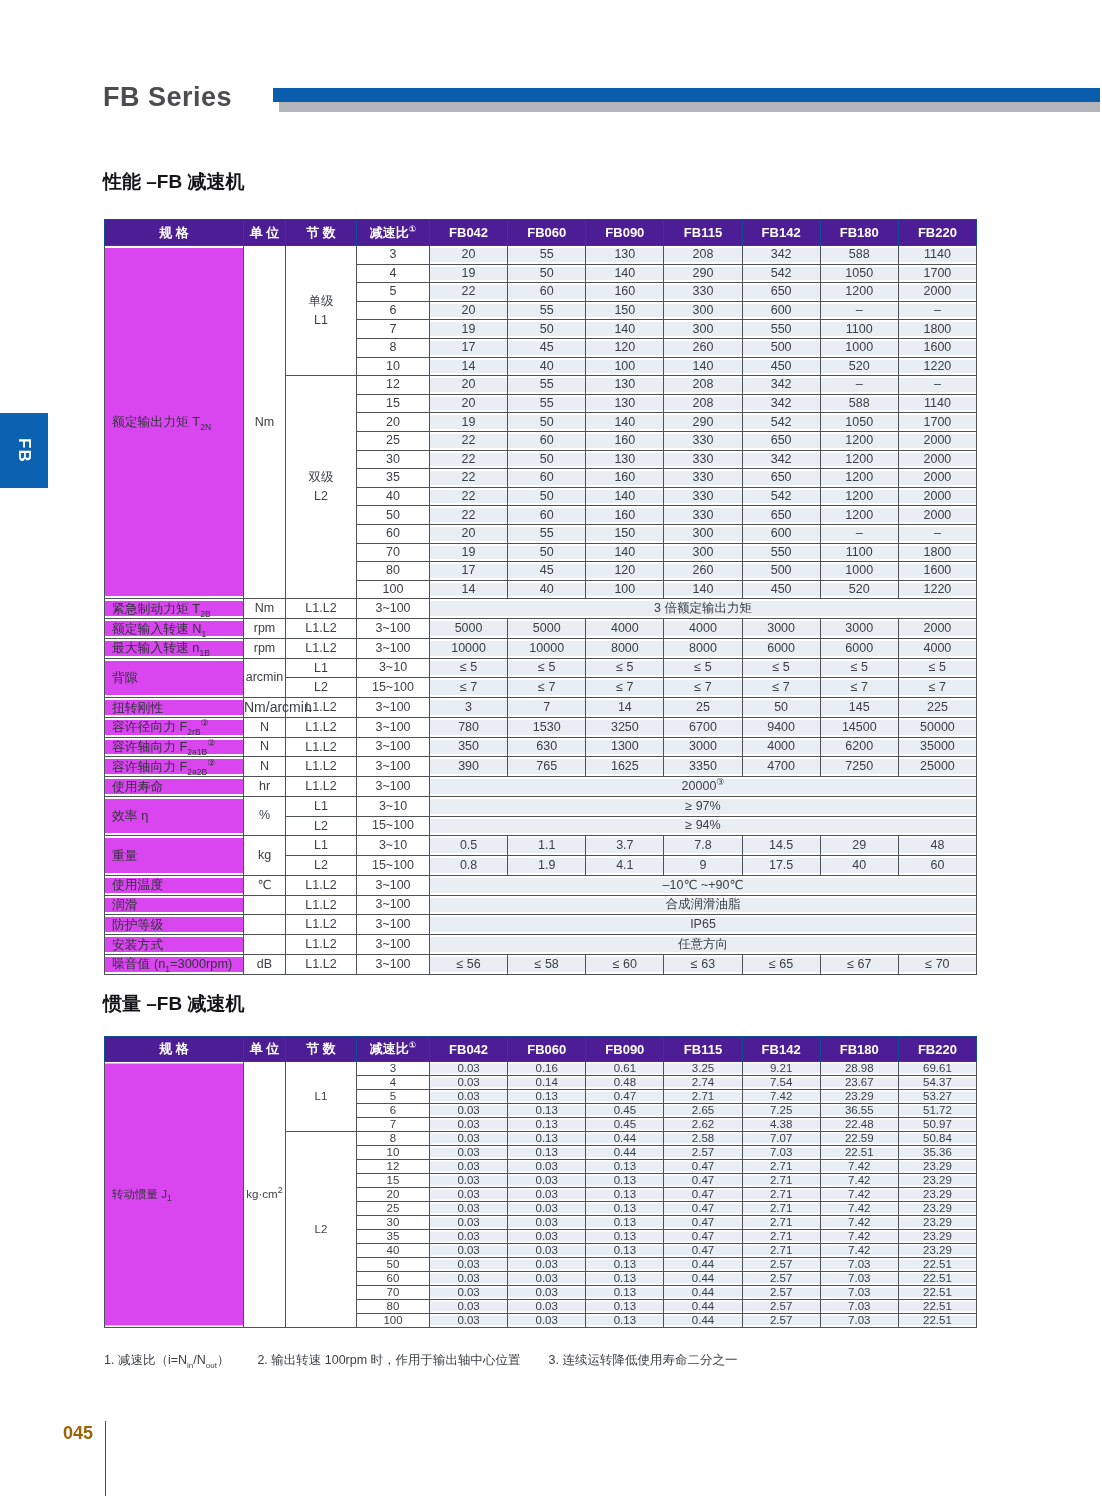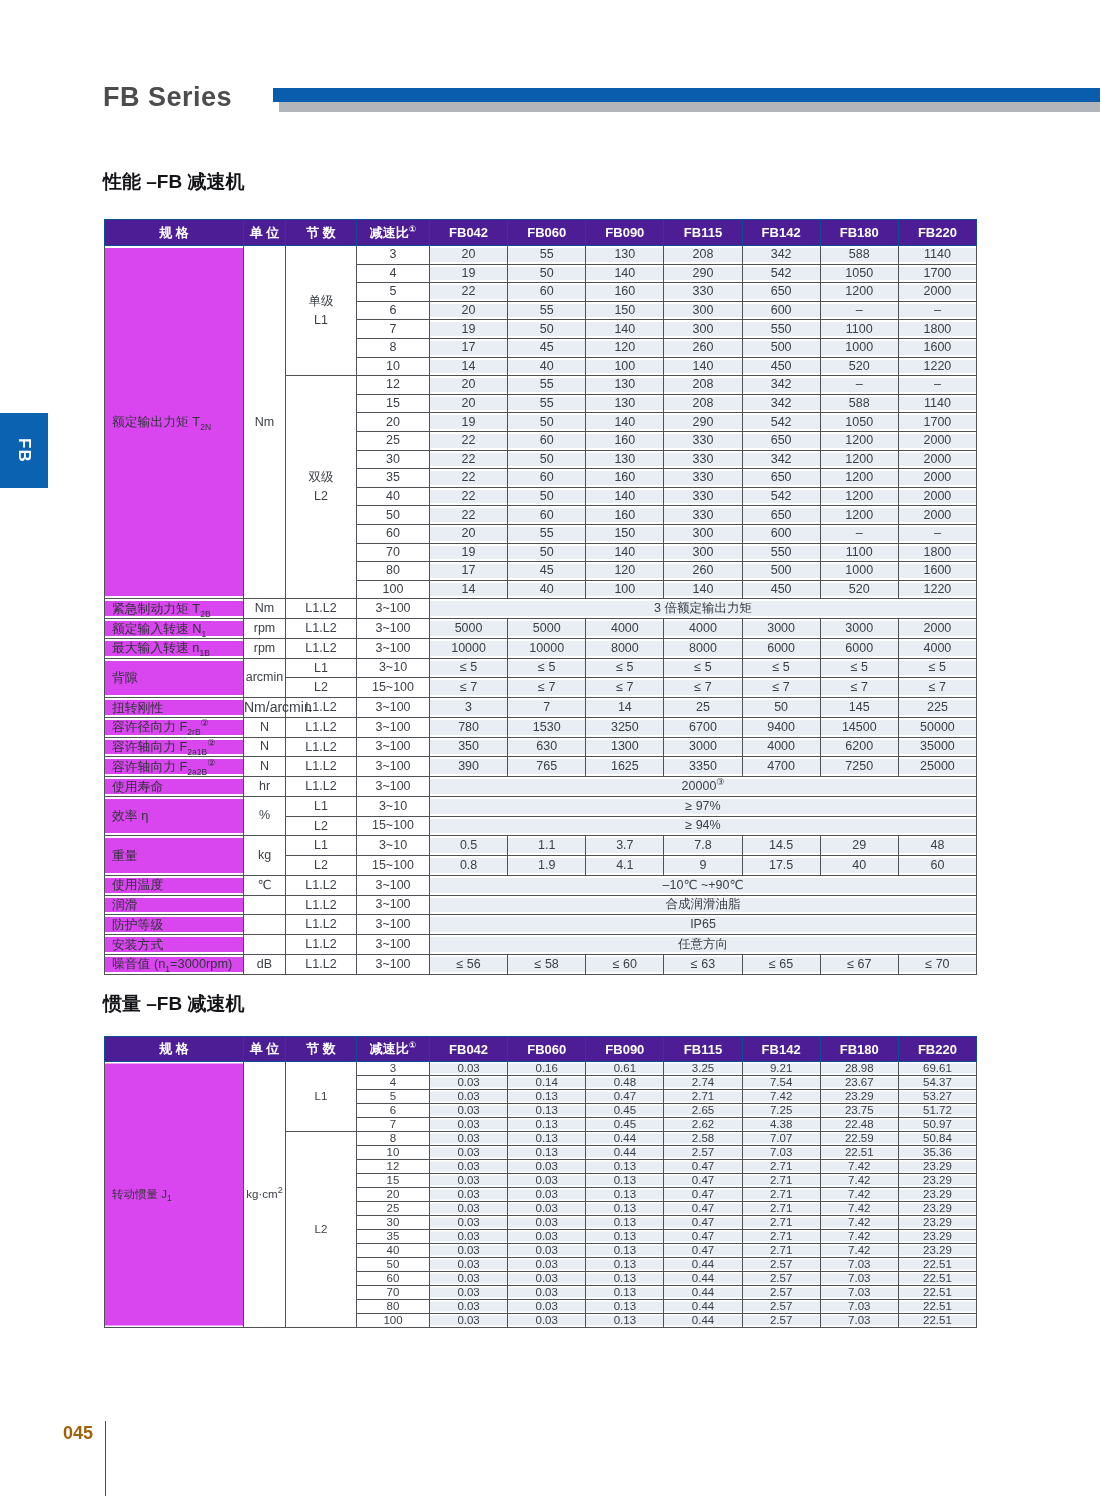--- a/index.html
+++ b/index.html
@@ -512,21 +512,21 @@
           <td class="c-val">23.29</td>
           <td class="c-val">53.27</td>
         </tr>
         <tr>
           <td class="c-ratio">6</td>
           <td class="c-val">0.03</td>
           <td class="c-val">0.13</td>
           <td class="c-val">0.45</td>
           <td class="c-val">2.65</td>
           <td class="c-val">7.25</td>
-          <td class="c-val">23.75</td>
+          <td class="c-val">36.55</td>
           <td class="c-val">51.72</td>
         </tr>
         <tr>
           <td class="c-ratio">7</td>
           <td class="c-val">0.03</td>
           <td class="c-val">0.13</td>
           <td class="c-val">0.45</td>
           <td class="c-val">2.62</td>
           <td class="c-val">4.38</td>
           <td class="c-val">22.48</td>
@@ -669,16 +669,21 @@
           <td class="c-val">0.03</td>
           <td class="c-val">0.13</td>
           <td class="c-val">0.44</td>
           <td class="c-val">2.57</td>
           <td class="c-val">7.03</td>
           <td class="c-val">22.51</td>
         </tr>
       </tbody>
   </table>
 
+  <div class="footnotes" id="footnotes">
+      <span>1. 减速比（i=N<sub>in</sub>/N<sub>out</sub>）</span>
+      <span>2. 输出转速 100rpm 时，作用于输出轴中心位置</span>
+      <span>3. 连续运转降低使用寿命二分之一</span>
+    </div>
 
   <div class="page-num">045</div>
   <div class="page-rule"></div>
 </div>
 
 </body></html>

